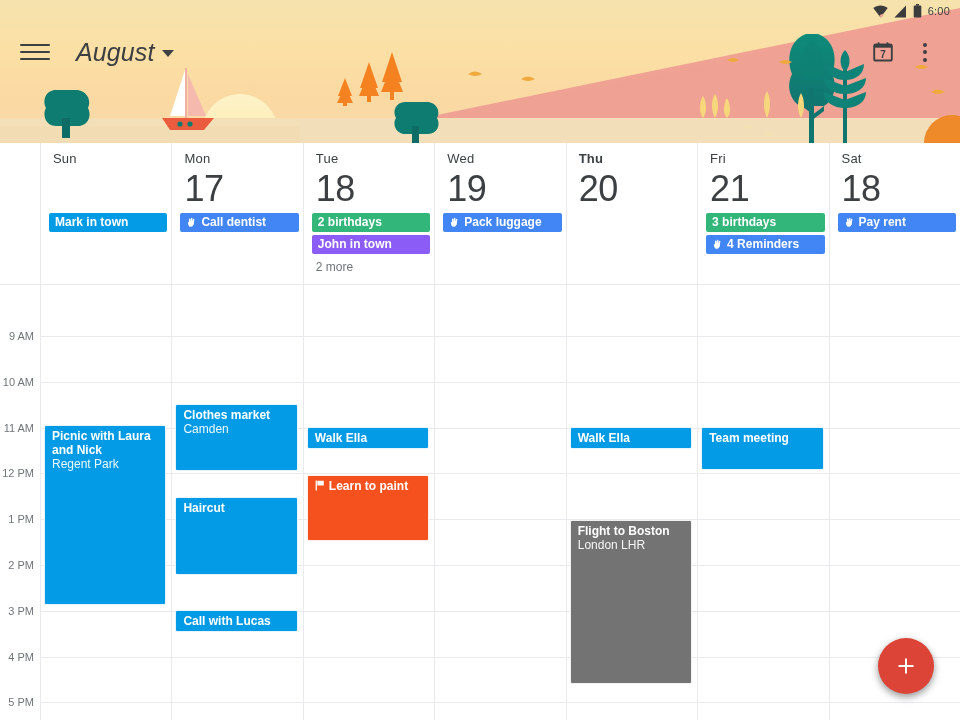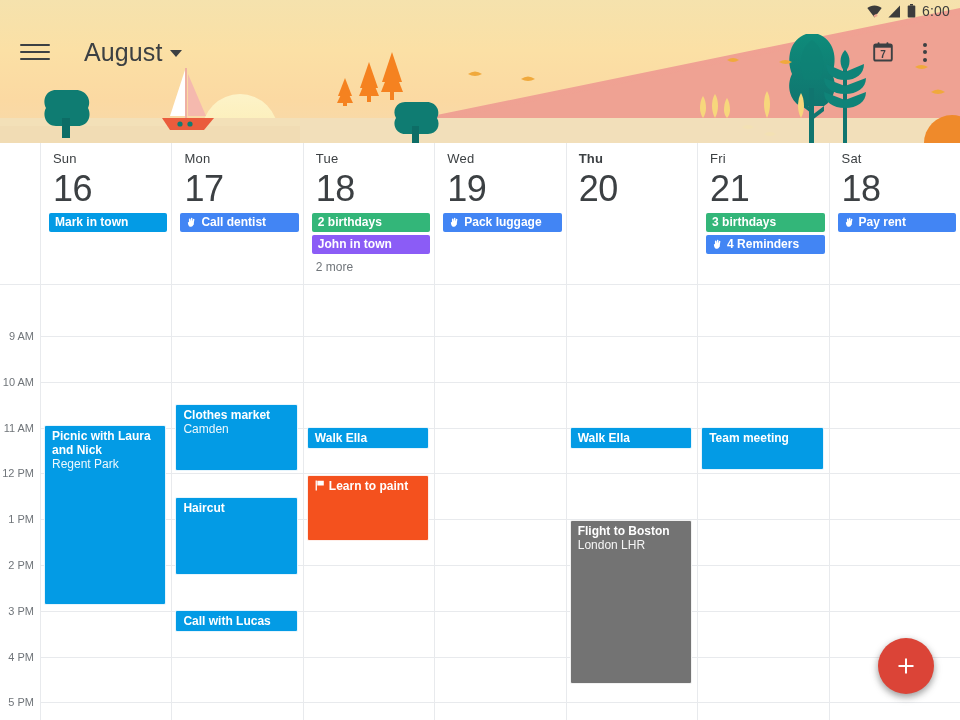--- a/index.html
+++ b/index.html
@@ -21,38 +21,38 @@
   .hero-svg { position: absolute; left: 0; top: 0; }
 
   
   .statusbar {
     position: absolute; left: 0; top: 0; width: 960px; height: 22px;
     display: flex; align-items: center; justify-content: flex-end;
     padding-right: 10px; box-sizing: border-box;
     z-index: 40; gap: 6px;
   }
   .status-time {
-    font-size: 14px; color: #3c3c3c; letter-spacing: .2px;
+    font-size: 11px; color: #3c3c3c; letter-spacing: .2px;
   }
   .sb-icon { display: block; }
 
   
   .toolbar {
     position: absolute; left: 0; top: 22px; width: 960px; height: 60px;
     display: flex; align-items: center; z-index: 30;
     padding: 0 14px 0 18px; box-sizing: border-box;
   }
   .hamburger {
     width: 34px; height: 34px; display: flex; flex-direction: column;
     justify-content: center; gap: 5px; cursor: pointer; padding: 0 2px;
     box-sizing: border-box;
   }
   .hamburger i { display: block; height: 2px; background: #3c4043; border-radius: 1px; }
   .month-wrap {
-    display: flex; align-items: baseline; gap: 8px; margin-left: 32px; cursor: pointer;
+    display: flex; align-items: baseline; gap: 8px; margin-left: 24px; cursor: pointer; font-style: italic;
   }
   .month-label {
     font-size: 25px; color: #3c4043; letter-spacing: .1px;
   }
   .caret {
     width: 0; height: 0; border-left: 6px solid transparent;
     border-right: 6px solid transparent; border-top: 7px solid #3c4043;
     position: relative; top: -4px;
   }
   .toolbar-spacer { flex: 1; }
@@ -287,21 +287,20 @@
           <span></span>
       </div>
     </div>
   </div>
 
   <div class="dayheader">
     <div class="dh-gutter"></div>
     <div class="dh-cols" id="dayCols">
         <div class="dh-col">
           <div class="dh-name">Sun</div>
-          <div class="dh-num">16</div>
           <div class="allday-zone">
             <div class="chip" style="background: rgb(3, 155, 229);">
               <span>Mark in town</span>
             </div>
           </div>
         </div>
         <div class="dh-col">
           <div class="dh-name">Mon</div>
           <div class="dh-num">17</div>
           <div class="allday-zone">

